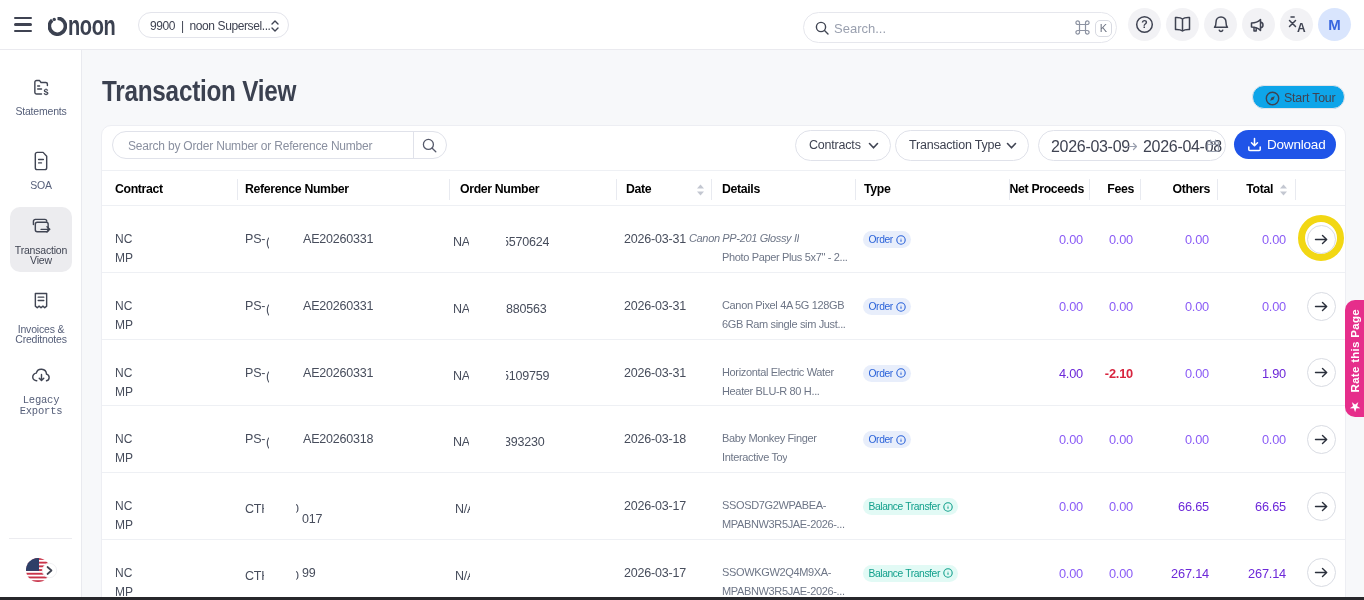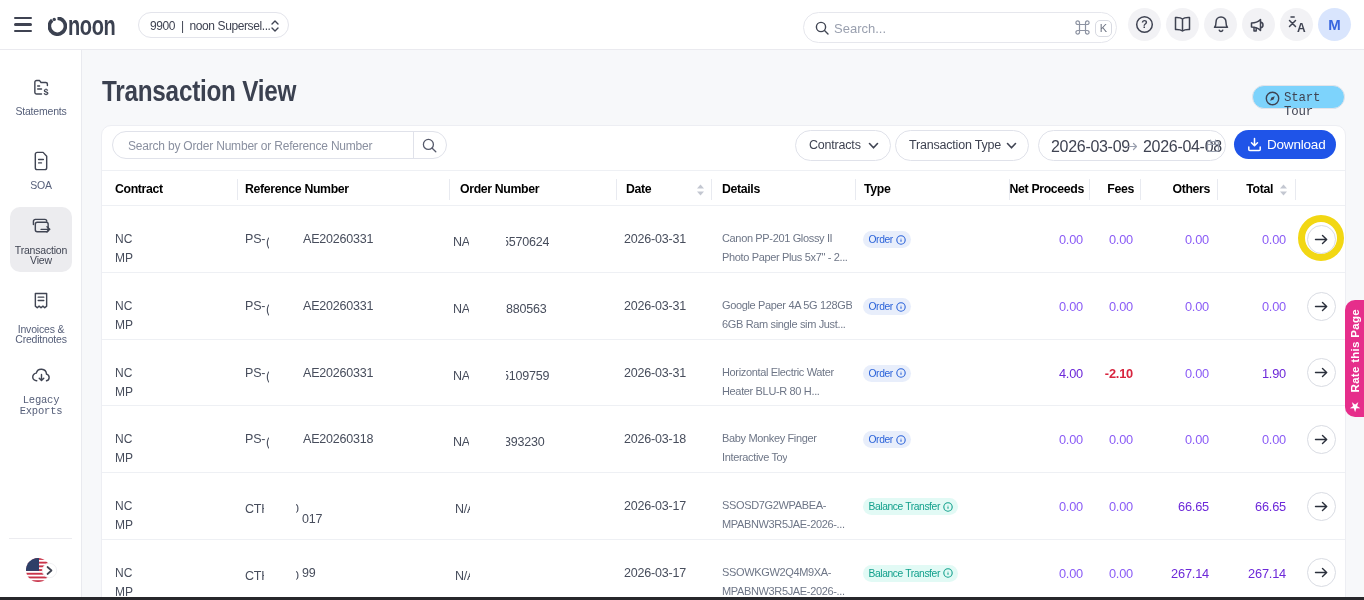--- a/index.html
+++ b/index.html
@@ -28,21 +28,21 @@
 
 #sidebar { position:absolute; left:0; top:50px; width:82px; height:550px; background:#fff; border-right:1px solid #e9eaef; z-index:4; }
 .navicon { position:absolute; left:0; width:82px; text-align:center; }
 .navlbl { position:absolute; left:0; width:82px; text-align:center; color:#57607a; font-size:10.5px; letter-spacing:-0.2px; line-height:10.5px; }
 #selbg { position:absolute; left:10px; top:157px; width:62px; height:65px; background:#ececef; border-radius:10px; }
 #sidediv { position:absolute; left:9px; top:488px; width:63px; height:1px; background:#ececf0; }
 #flagwrap { position:absolute; left:26px; top:507px; width:32px; height:26px; }
 
 
 #title { position:absolute; left:102px; top:74px; font-size:30px; font-weight:bold; color:#3b4150; letter-spacing:-0.3px; transform:scaleX(0.81); transform-origin:left; }
-#starttour { position:absolute; left:1252px; top:85px; width:93px; height:24px; background:#7dd3fc; border:1px solid #e3e4ea; border-radius:12.5px;font-family:Liberation Mono, monospace; }
+#starttour { position:absolute; left:1252px; top:85px; width:93px; height:24px; background:#0ea5e9; border:1px solid #e3e4ea; border-radius:12.5px; }
 #starttour svg { position:absolute; left:12px; top:4.5px; }
 #starttour span { position:absolute; left:31px; top:5px; font-size:12.4px; letter-spacing:-0.2px; color:#3f4352; }
 
 #card { position:absolute; left:101px; top:125px; width:1245px; height:476px; background:#fff; border:1px solid #edeef3; border-radius:10px 10px 0 0; }
 
 
 #finput { position:absolute; left:10px; top:5px; width:335px; height:28px; border:1px solid #e0e2ea; border-radius:14px; }
 #finput .ph { position:absolute; left:15px; top:7px; font-size:12px; letter-spacing:-0.2px; color:#8a90a0; }
 #finput .div { position:absolute; right:32px; top:0; width:1px; height:26px; background:#e0e2ea; }
 #finput .mag { position:absolute; right:8px; top:5px; }
@@ -292,21 +292,21 @@
   <div id="rows">
       <div class="row" style="top:80.3px;">
         <span class="c f12 l1" style="left:13px;">NC</span>
         <span class="c f12 l2" style="left:13px;">MP</span>
         <span class="c f13 l1" style="left:143px;">PS-</span>
         <div class="c l1" style="left:164px;width:3px;overflow:hidden;"><span class="f13">(</span></div>
         <span class="c f13 l1" style="left:201px;">AE20260331</span>
         <div class="c l1" style="left:351px;width:16px;overflow:hidden;"><span class="f13">NA</span></div>
         <div class="c l1" style="left:404px;overflow:hidden;"><span class="f13" style="margin-left:-4px;display:inline-block;">5570624</span></div>
         <span class="c f13 l1" style="left:522px;">2026-03-31</span>
-        <span class="c det l1" style="left:620px;">Canon PP-201 Glossy II</span>
+        <span class="c det l1" style="left:587px;font-style:italic;">Canon PP-201 Glossy II</span>
         <span class="c det l2" style="left:620px;">Photo Paper Plus 5x7" - 2...</span>
         <div class="badge b-order">
           <span>Order</span>
           <svg width="10" height="10" viewBox="0 0 10 10">
             <circle cx="5" cy="5" r="4.2" fill="none" stroke="#2b63d9" stroke-width="1.1"></circle>
             <path d="M5 4.4 v2.4 M5 2.9 v0.4" stroke="#2b63d9" stroke-width="1.1"></path>
           </svg>
         </div>
         <span class="c num l1 " style="right:262px;">0.00</span>
         <span class="c num l1 " style="right:212px;">0.00</span>
@@ -320,21 +320,21 @@
       </div>
       <div class="row" style="top:147px;">
         <span class="c f12 l1" style="left:13px;">NC</span>
         <span class="c f12 l2" style="left:13px;">MP</span>
         <span class="c f13 l1" style="left:143px;">PS-</span>
         <div class="c l1" style="left:164px;width:3px;overflow:hidden;"><span class="f13">(</span></div>
         <span class="c f13 l1" style="left:201px;">AE20260331</span>
         <div class="c l1" style="left:351px;width:16px;overflow:hidden;"><span class="f13">NA</span></div>
         <div class="c l1" style="left:404px;overflow:hidden;"><span class="f13" style="margin-left:-0px;display:inline-block;">880563</span></div>
         <span class="c f13 l1" style="left:522px;">2026-03-31</span>
-        <span class="c det l1" style="left:620px;">Google Paper 4A 5G 128GB</span>
+        <span class="c det l1" style="left:620px;">Canon Pixel 4A 5G 128GB</span>
         <span class="c det l2" style="left:620px;">6GB Ram single sim Just...</span>
         <div class="badge b-order">
           <span>Order</span>
           <svg width="10" height="10" viewBox="0 0 10 10">
             <circle cx="5" cy="5" r="4.2" fill="none" stroke="#2b63d9" stroke-width="1.1"></circle>
             <path d="M5 4.4 v2.4 M5 2.9 v0.4" stroke="#2b63d9" stroke-width="1.1"></path>
           </svg>
         </div>
         <span class="c num l1 " style="right:262px;">0.00</span>
         <span class="c num l1 " style="right:212px;">0.00</span>

